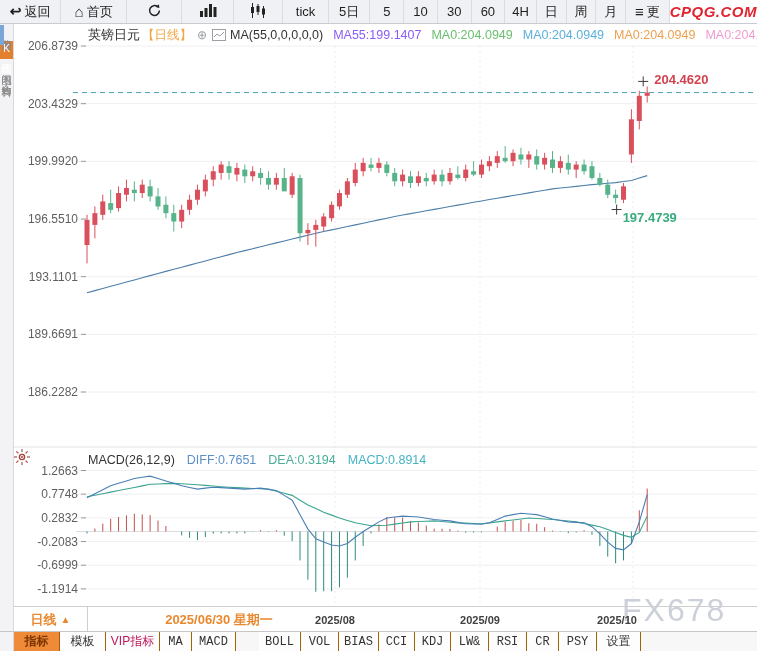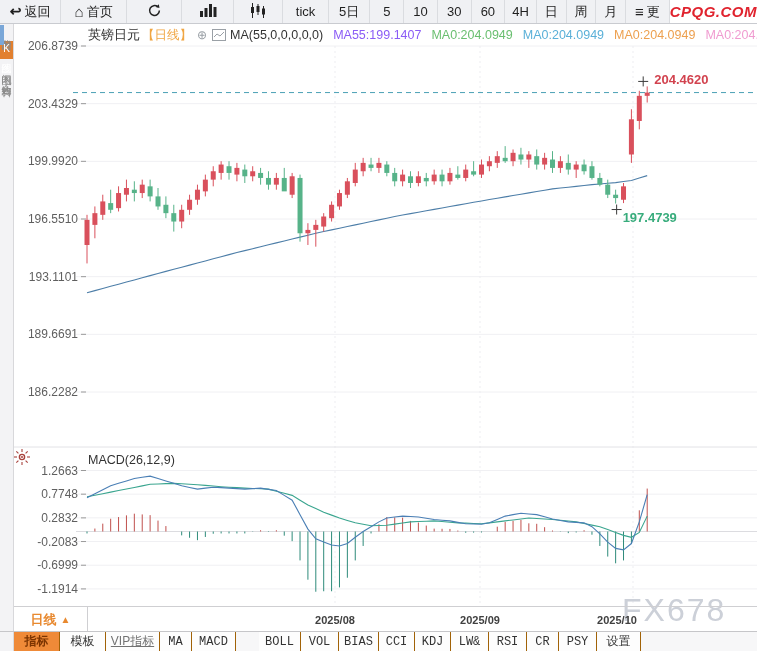--- a/index.html
+++ b/index.html
@@ -58,21 +58,21 @@
                color:#404040;font-size:11px;font-weight:bold;transform:translateX(-50%);z-index:5;}
 
   
   #tab-bar{position:absolute;left:0;top:631px;width:757px;height:20px;background:#f7f7f8;
            border-top:1px solid #c6c6c9;box-sizing:border-box;display:flex;z-index:10;}
   #tab-bar .spacer{width:14px;background:#f3f3f5;border-right:1px solid #d8d8db;box-sizing:border-box;}
   .tab{height:19px;box-sizing:border-box;border-right:1px solid #a16207;display:flex;align-items:center;
        justify-content:center;font-size:12px;color:#333;background:#fdfdfd;cursor:pointer;white-space:nowrap;}
   .tab.mono{font-family:Liberation Mono, monospace;font-size:12px;}
   .tab.active{background:#ef8a38;color:#7c3400;font-weight:bold;}
-  .tab.vip{color:#737373;text-decoration:underline;}
+  .tab.vip{color:#be185d;}
 </style>
 </head>
 <body>
 
 <div id="toolbar">
     <div class="tb-item" style="width: 62px;">
       <span><span class="glyph">↩</span></span>
       <span>返回</span>
     </div>
     <div class="tb-item" style="width: 66px;">
@@ -430,20 +430,21 @@
         <rect x="0.5" y="0.5" width="13" height="11" fill="none" stroke="#9aa0a6"></rect>
         <polyline points="2,8 5,5 8,7 12,3" fill="none" stroke="#9aa0a6" stroke-width="1"></polyline>
       </svg>
   </span>
   <span>MA(55,0,0,0,0,0)</span>
   <span id="ma-values"><span class="val" style="color: #8b5cf6;">MA55:199.1407</span><span class="val" style="color: rgb(106, 191, 112);">MA0:204.0949</span><span class="val" style="color: rgb(90, 176, 216);">MA0:204.0949</span><span class="val" style="color: rgb(237, 160, 79);">MA0:204.0949</span><span class="val" style="color: rgb(240, 155, 208);">MA0:204.0949</span></span>
 </div>
 
 <div id="macd-header">
   <span>MACD(26,12,9)</span>
+  <span id="macd-values"><span class="val" style="color: rgb(91, 143, 201);">DIFF:0.7651</span><span class="val" style="color: rgb(73, 173, 153);">DEA:0.3194</span><span class="val" style="color: rgb(69, 179, 196);">MACD:0.8914</span></span>
 </div>
 
 <div id="sun-icon">
   <svg width="18" height="18" viewBox="0 0 18 18">
     <circle cx="9" cy="9" r="2.6" fill="none" stroke="#a8423c" stroke-width="1.4"></circle>
     <circle cx="9" cy="9" r="1" fill="#a8423c"></circle>
     <g stroke="#a8423c" stroke-width="1.1">
       <line x1="9" y1="1" x2="9" y2="4"></line>
         <line x1="9" y1="14" x2="9" y2="17"></line>
       <line x1="1" y1="9" x2="4" y2="9"></line>
@@ -456,20 +457,21 @@
   </svg>
 </div>
 
 <div id="watermark">FX678</div>
 
 <div id="date-bar">
   <div id="period-cell">
     <span>日线</span>
     <span style="font-size:10px;">▲</span>
   </div>
+  <div id="first-date">2025/06/30 星期一</div>
   <div id="month-labels">
       <div class="month-label" style="left: 321px; width: 70px;">2025/08</div>
       <div class="month-label" style="left: 466px; width: 70px;">2025/09</div>
       <div class="month-label" style="left: 603px; width: 70px;">2025/10</div>
     </div>
 </div>
 
 <div id="tab-bar">
   <div class="spacer"></div>
 <div class="tab active" style="width: 46px;">指标</div>

